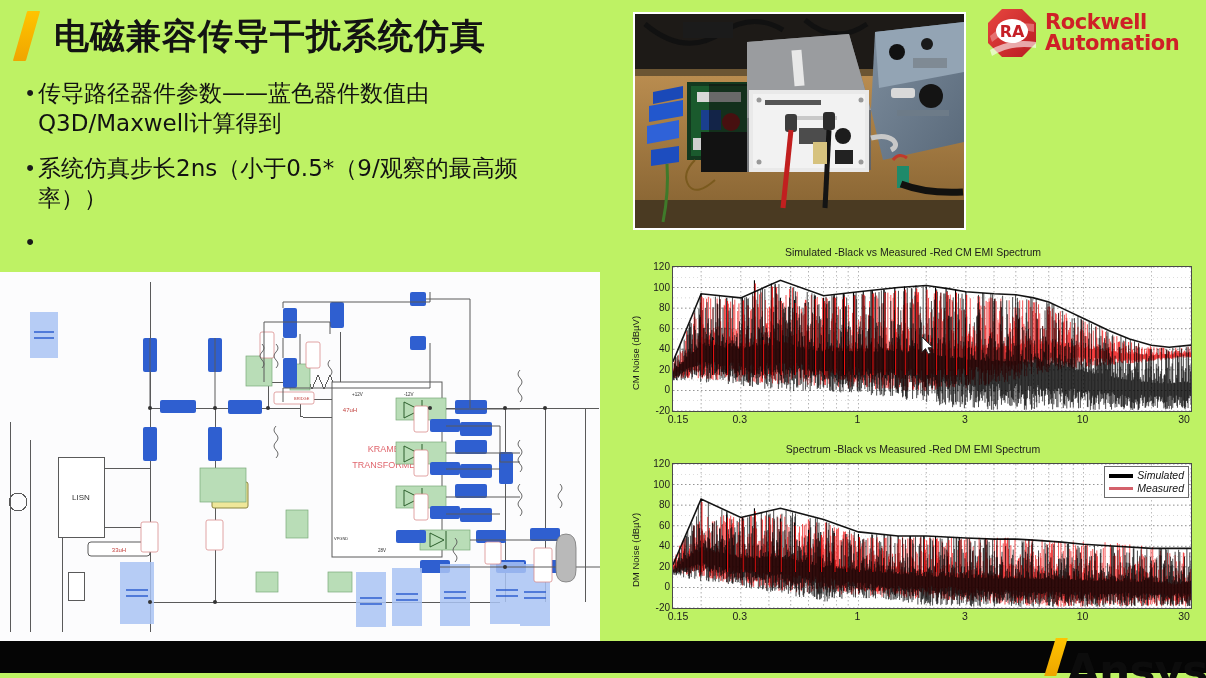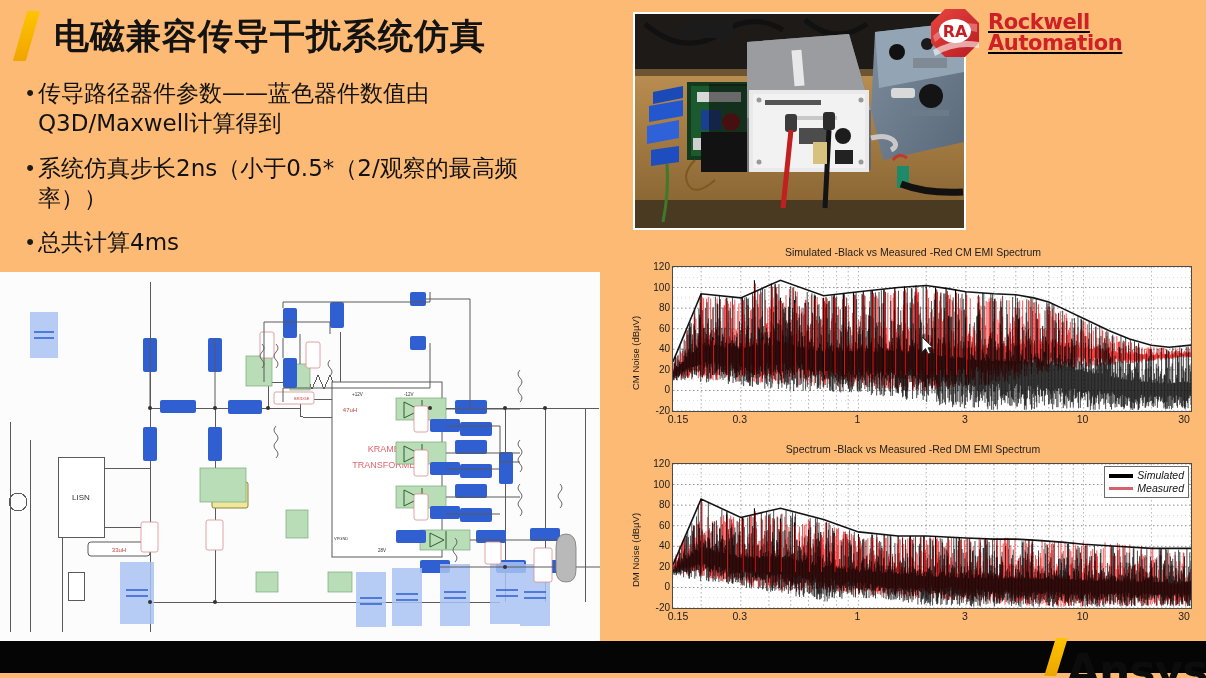--- a/index.html
+++ b/index.html
@@ -2,21 +2,21 @@
 <html><head>
 <meta charset="utf-8">
 <style>
   html,body{margin:0;padding:0;background:#fff;}
   body{
     width:1206px;height:678px;position:relative;overflow:hidden;
     font-family:"Liberation Sans","DejaVu Sans",sans-serif;
     background:#ffffff;
   }
   
-  #slide{position:absolute;inset:0;background:#fdba74;}
+  #slide{position:absolute;inset:0;background:#bef264;}
 
   
   #title-row{position:absolute;left:16px;top:8px;display:flex;align-items:center;height:56px;}
   .title-slash{
     width:26px;height:50px;margin-right:12px;position:relative;flex:0 0 auto;
   }
   .title-slash:before{
     content:"";position:absolute;left:4px;top:0;width:13px;height:50px;
     background:linear-gradient(#ffc400,#f0a500);
     transform:skewX(-16deg);border-radius:1px;
@@ -43,21 +43,21 @@
   #circuit svg{display:block;}
 
   
   #photo{
     position:absolute;left:633px;top:12px;width:333px;height:218px;
     border:2px solid #ffffff;box-sizing:border-box;overflow:hidden;background:#4a3b2a;
   }
   #photo svg{display:block;}
 
   
-  #ra-logo{position:absolute;left:928px;top:4px;width:215px;height:58px;display:flex;align-items:center;text-decoration:underline;}
+  #ra-logo{position:absolute;left:985px;top:4px;width:215px;height:58px;display:flex;align-items:center;}
   #ra-mark{width:54px;height:54px;position:relative;flex:0 0 auto;}
   #ra-text{margin-left:6px;line-height:1.0;}
   .ra-line{
     font-size:21px;font-weight:bold;color:#cf2027;letter-spacing:-0.4px;
     font-family:"DejaVu Sans","Liberation Sans",sans-serif;
   }
 
   
   .chart-block{position:absolute;left:620px;width:586px;}
   #chart-cm{top:243px;height:196px;}
@@ -119,25 +119,24 @@
     <div id="page-title">电磁兼容传导干扰系统仿真</div>
   </div>
 
   <div id="bullets">
     <div class="bullet">
       <span class="bullet-dot">•</span>
       <span class="bullet-text">传导路径器件参数——蓝色器件数值由 Q3D/Maxwell计算得到</span>
     </div>
     <div class="bullet">
       <span class="bullet-dot">•</span>
-      <span class="bullet-text">系统仿真步长2ns（小于0.5*（2/观察的最高频率））</span>
+      <span class="bullet-text">系统仿真步长2ns（小于0.5*（9/观察的最高频率））</span>
     </div>
     <div class="bullet">
       <span class="bullet-dot">•</span>
-      <span class="bullet-text">总共计算4ms</span>
     </div>
   </div>
 
   <div id="circuit">
     <svg width="600" height="370" viewBox="0 0 600 370" xmlns="http://www.w3.org/2000/svg">
       <defs>
         <linearGradient id="capglow" x1="0" y1="0" x2="0" y2="1">
           <stop offset="0" stop-color="#bcd0f7"></stop>
             <stop offset="1" stop-color="#9fbcf2"></stop>
         </linearGradient>

